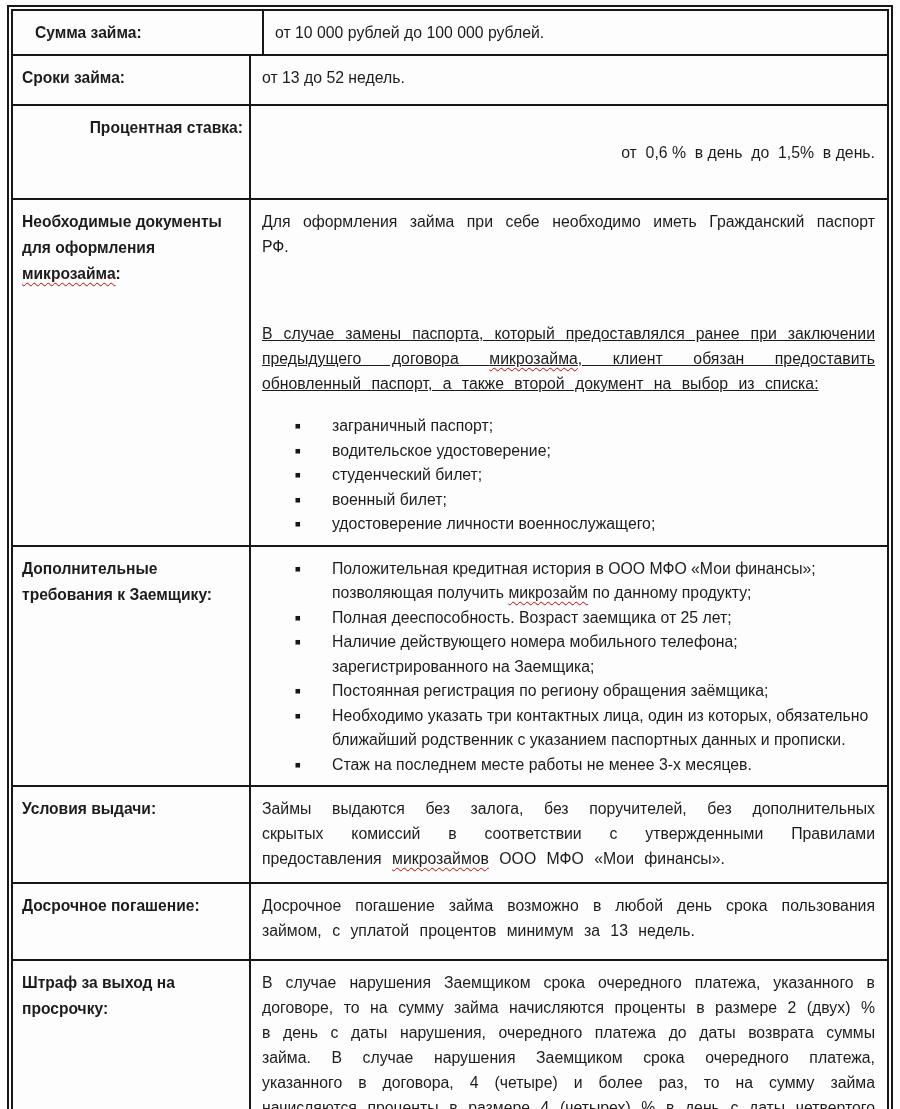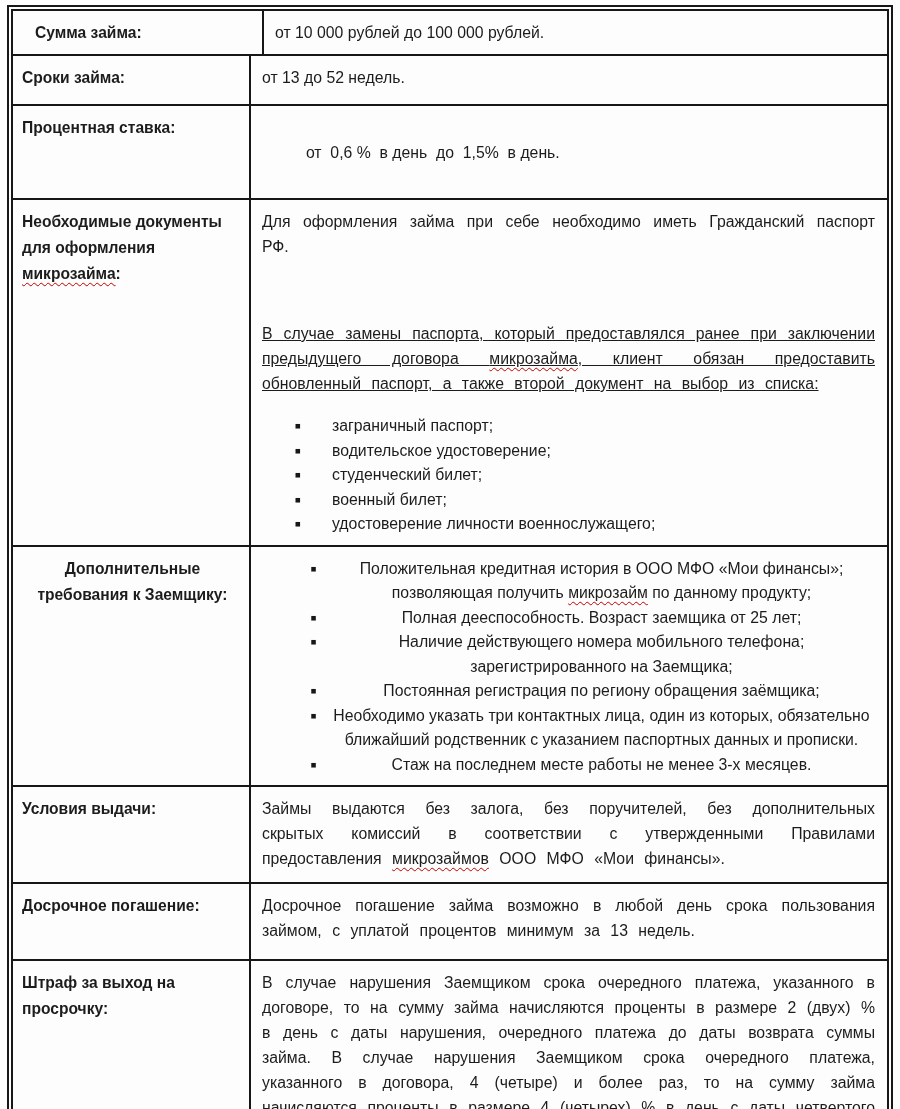--- a/index.html
+++ b/index.html
@@ -16,23 +16,23 @@
   .row:last-child{border-bottom:none;}
   .cell-label{
     flex:0 0 238px;width:238px;border-right:2px solid #171717;
     padding:9px 6px 8px 9px;font-weight:bold;font-size:15.6px;line-height:26px;
   }
   .cell-value{
     flex:1;padding:9px 12px 8px 11px;font-size:15.8px;line-height:25px;
   }
   .r1{min-height:45px;padding-left:13px;}
   .r2{min-height:50px;}
-  .r3{min-height:46px;}
+  .r3{min-height:46px;text-align:right;}
   .r4{min-height:330px;}
-  .r5{min-height:240px;text-align:center;}
+  .r5{min-height:240px;}
   .r6{min-height:97px;}
   .r7{min-height:77px;}
   .r8{min-height:205px;}
   .justify{text-align:justify;word-spacing:6px;}
   .prewrap{white-space:pre-wrap;}
   p{margin:0;}
   .gap-lg{margin-top:62px;text-decoration:underline;}
   ul.sq{list-style:none;margin:18px 0 0 0;padding:0;}
   ul.sq.flush{margin-top:1px;}
   ul.sq li{display:flex;line-height:24.5px;}

